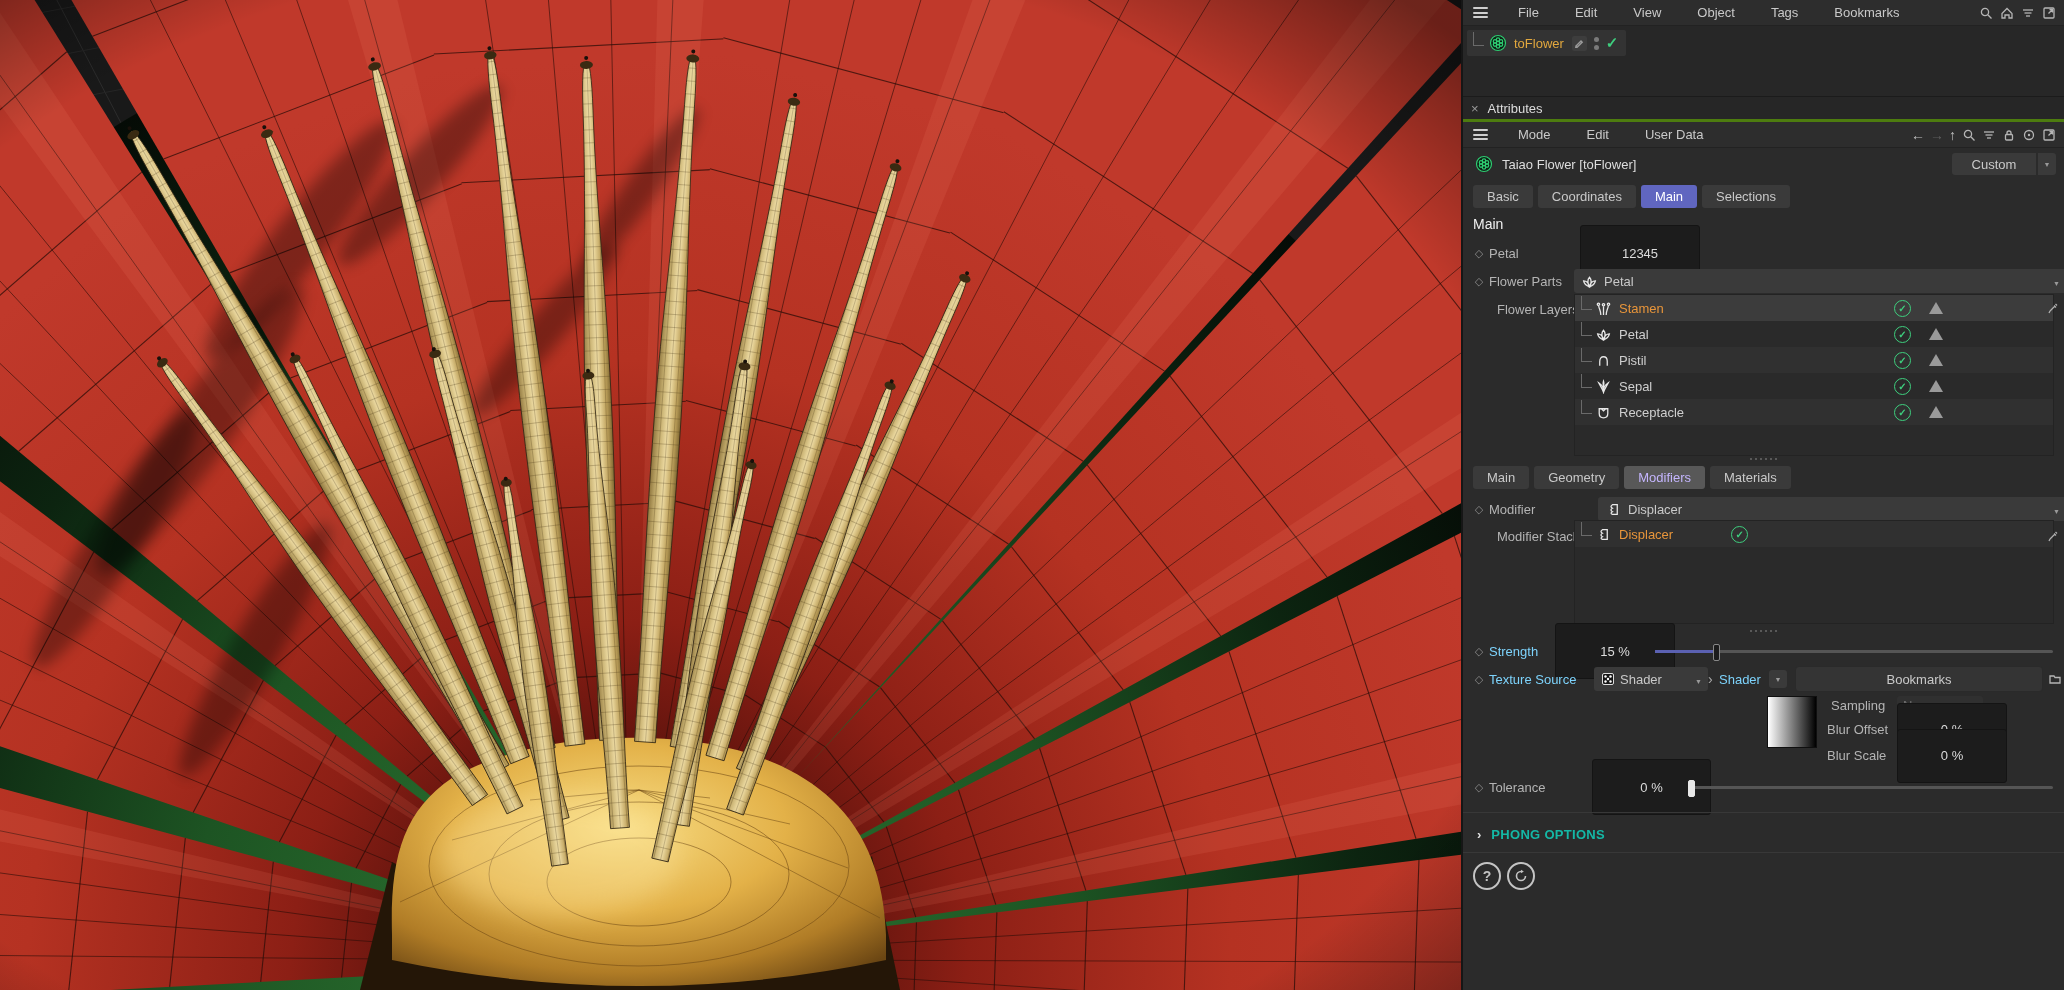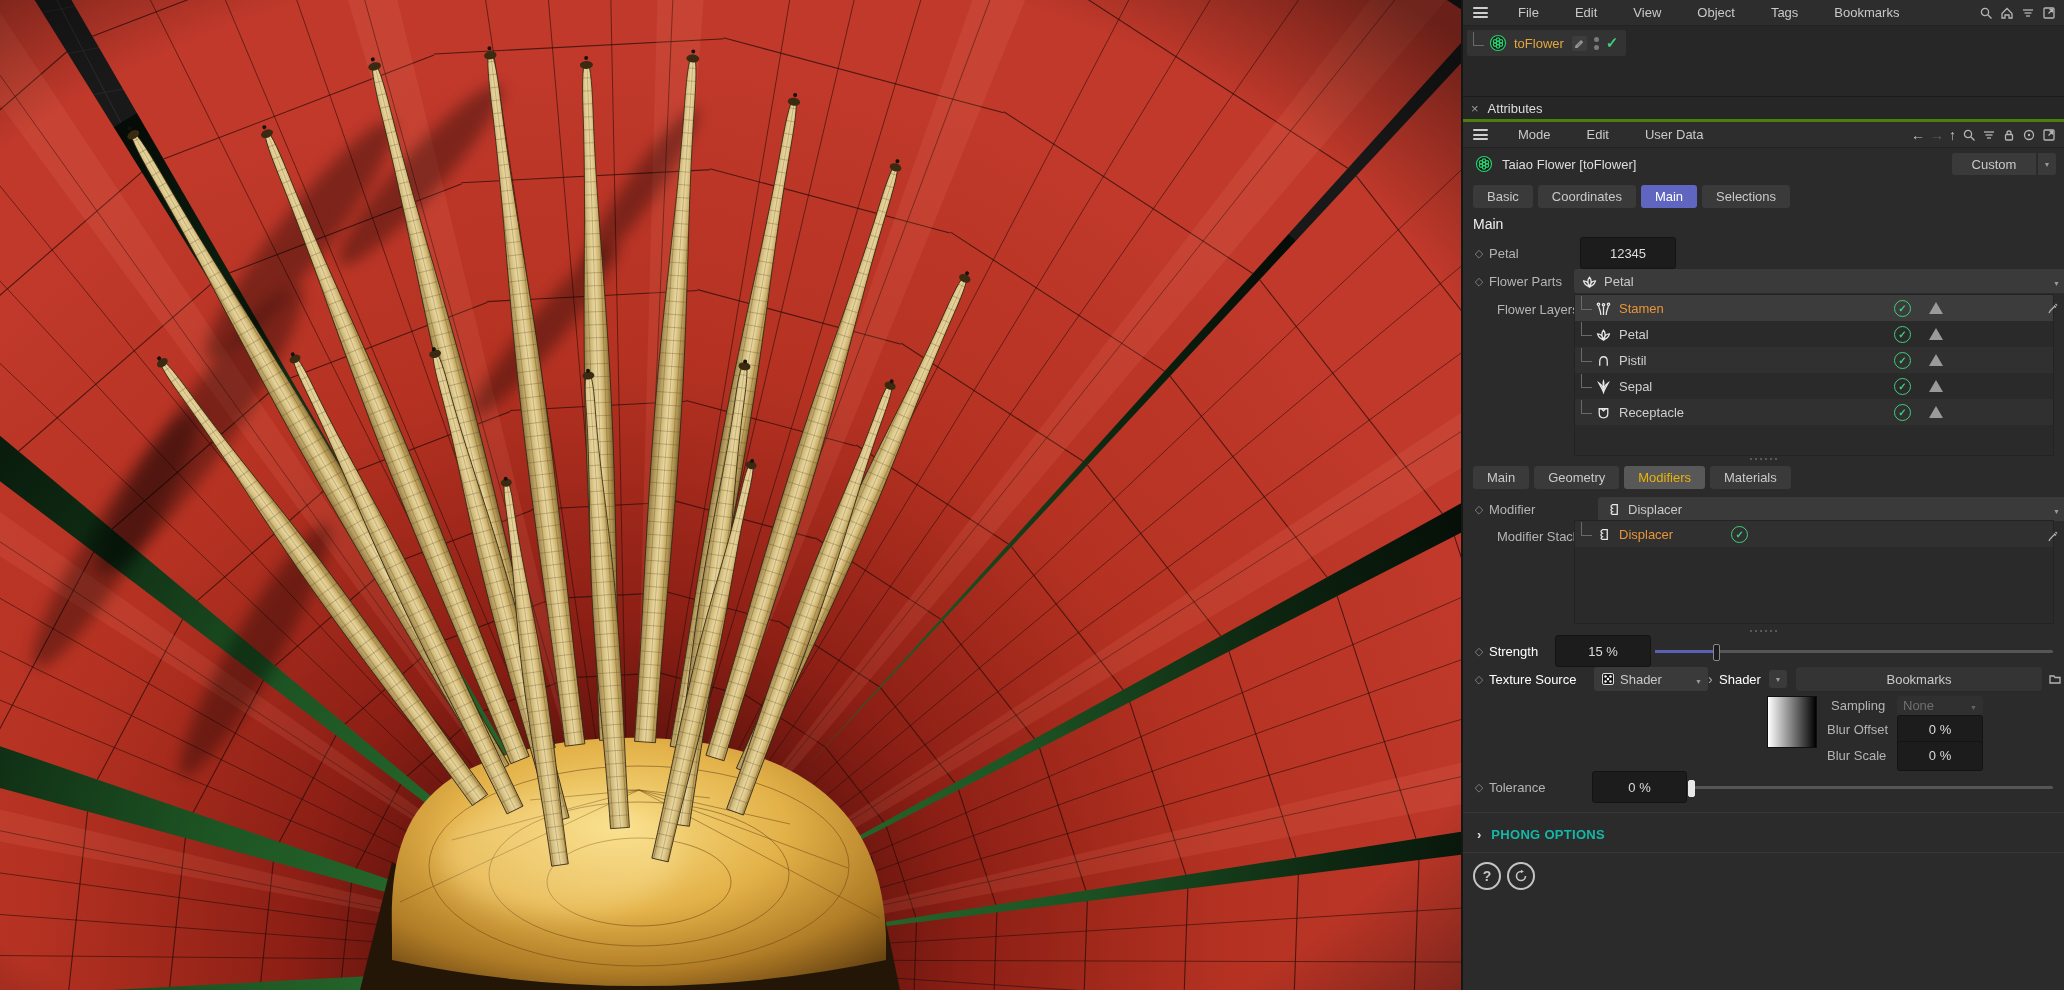--- a/index.html
+++ b/index.html
@@ -52,34 +52,34 @@
   .dropdown{height:22px;background:#3a3a3a;border-radius:3px;display:flex;align-items:center;color:#c9c9c9;}
   .caret::after{content:"▼";font-size:7px;color:#999;}
   #preset-dd{position:absolute;right:28px;width:84px;justify-content:center;border-radius:3px 0 0 3px;}
   #preset-caret{position:absolute;right:8px;width:18px;height:22px;background:#3a3a3a;border-radius:0 3px 3px 0;
                 border-left:1px solid #2b2b2b;display:flex;align-items:center;justify-content:center;}
 
   
   .tabs{left:10px;display:flex;gap:5px;}
   .tab{height:23px;line-height:23px;padding:0 14px;background:#3a3a3a;border-radius:3px;color:#c9c9c9;}
   .tab.active-blue{background:#6066c0;color:#fff;}
-  .tab.active-gray{background:#585858;color:#eab308;}
+  .tab.active-gray{background:#585858;color:#c4b5fd;}
 
   .section-title{left:10px;color:#f0f0f0;font-size:14px;}
 
   
   .prow{left:0;width:100%;display:flex;align-items:center;height:24px;}
   .diamond{color:#8a8a8a;font-size:11px;width:20px;text-align:center;margin-left:6px;}
   .diamond::before{content:"◇";}
   .plabel{color:#b4b4b4;}
-  .plabel.mod{color:#ffffff;}
+  .plabel.mod{color:#7dd3fc;}
   .chev{color:#aaa;font-size:14px;margin-left:5px;}
   .chev::after{content:"›";}
   .num-input{height:22px;background:#1c1c1c;border:1px solid #141414;border-radius:3px;color:#dcdcdc;
-             text-align:center;font-size:13px;font-family:"Liberation Sans",sans-serif;padding:4px;}
+             text-align:center;font-size:13px;font-family:"Liberation Sans",sans-serif;padding:16px;}
 
   
   .listbox{left:111px;width:480px;background:#2a2a2a;border:1px solid #232323;}
   .lrow{height:26px;display:flex;align-items:center;}
   .lrow:nth-child(odd){background:#303030;}
   .lrow.selected{background:#3c3c3c;}
   .lrow .elbow{margin:-10px 4px 0 6px;}
   .licon svg{width:15px;height:15px;stroke:#e8e8e8;fill:none;stroke-width:1.2;}
   .lname{margin-left:8px;color:#cfcfcf;}
   .lname.sel{color:#e8953a;}

